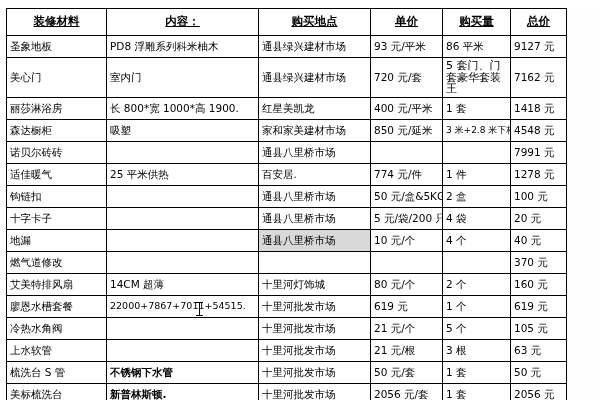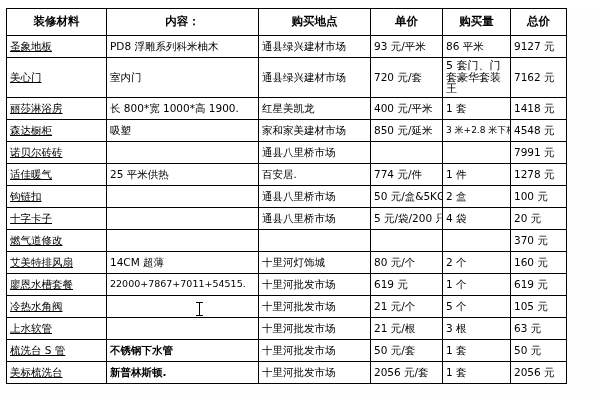--- a/index.html
+++ b/index.html
@@ -36,30 +36,30 @@
     white-space: nowrap;
     overflow: hidden;
     font-weight: normal;
     text-align: left;
   }
   table.reno thead td {
     font-weight: bold;
     font-size: 11.5px;
     text-align: center;
     height: 22px;
+    text-decoration: underline;
   }
   table.reno tbody tr {
     height: 22px;
   }
   td.c-name {
     width: 100px;
     text-align: center;
     font-weight: bold;
     font-size: 11.5px;
-    text-decoration: underline;
   }
   td.c-content {
     width: 152px;
     text-align: left;
     font-size: 10.5px;
   }
   td.c-place {
     width: 112px;
     text-align: center;
     font-size: 10.5px;
@@ -198,20 +198,28 @@
       </tr>
       <tr>
         <td class="c-name">十字卡子</td>
         <td class="c-content"></td>
         <td class="c-place">通县八里桥市场</td>
         <td class="c-price">5 元/袋/200 只</td>
         <td class="c-qty">4 袋</td>
         <td class="c-total">20 元</td>
       </tr>
       <tr>
+        <td class="c-name">地漏</td>
+        <td class="c-content"></td>
+        <td class="c-place selected">通县八里桥市场</td>
+        <td class="c-price">10 元/个</td>
+        <td class="c-qty">4 个</td>
+        <td class="c-total">40 元</td>
+      </tr>
+      <tr>
         <td class="c-name">燃气道修改</td>
         <td class="c-content"></td>
         <td class="c-place"></td>
         <td class="c-price"></td>
         <td class="c-qty"></td>
         <td class="c-total">370 元</td>
       </tr>
       <tr>
         <td class="c-name">艾美特排风扇</td>
         <td class="c-content">14CM 超薄</td>

